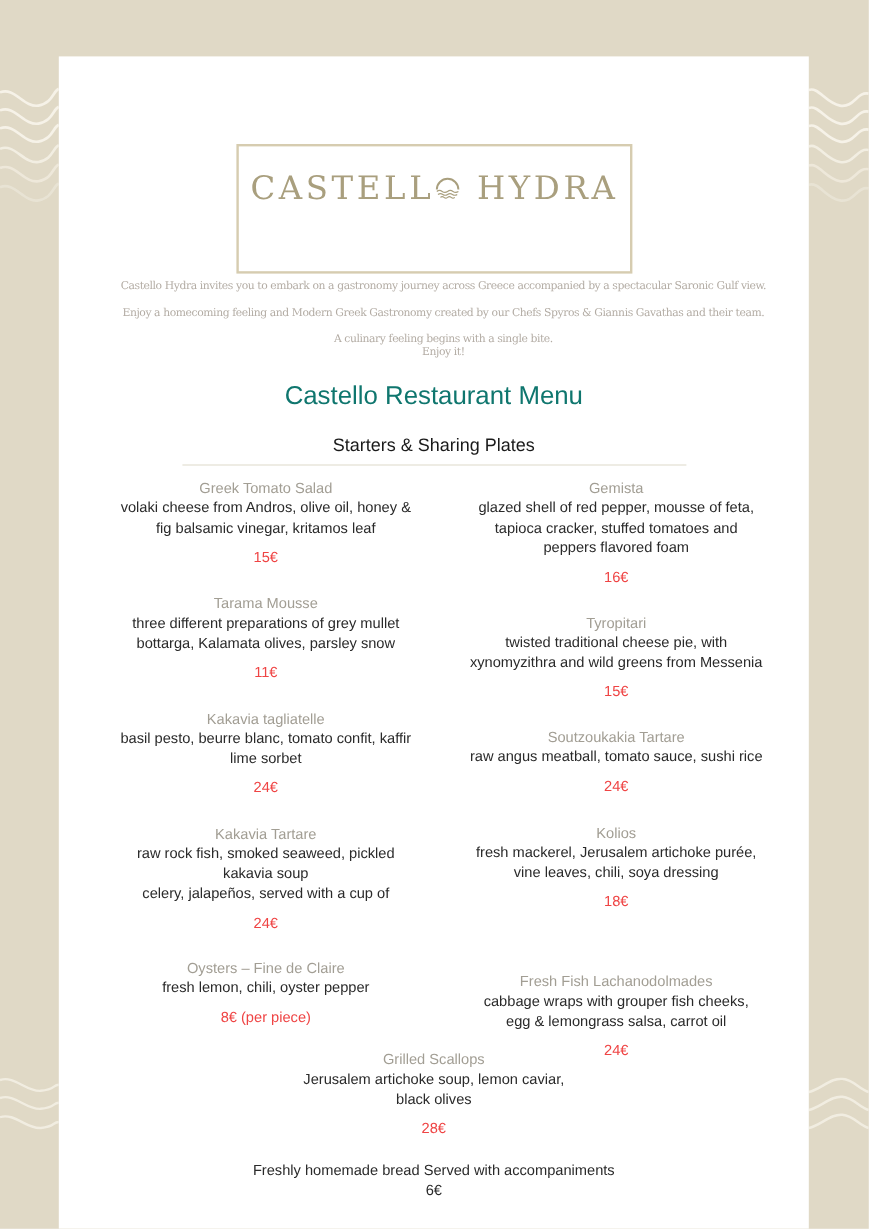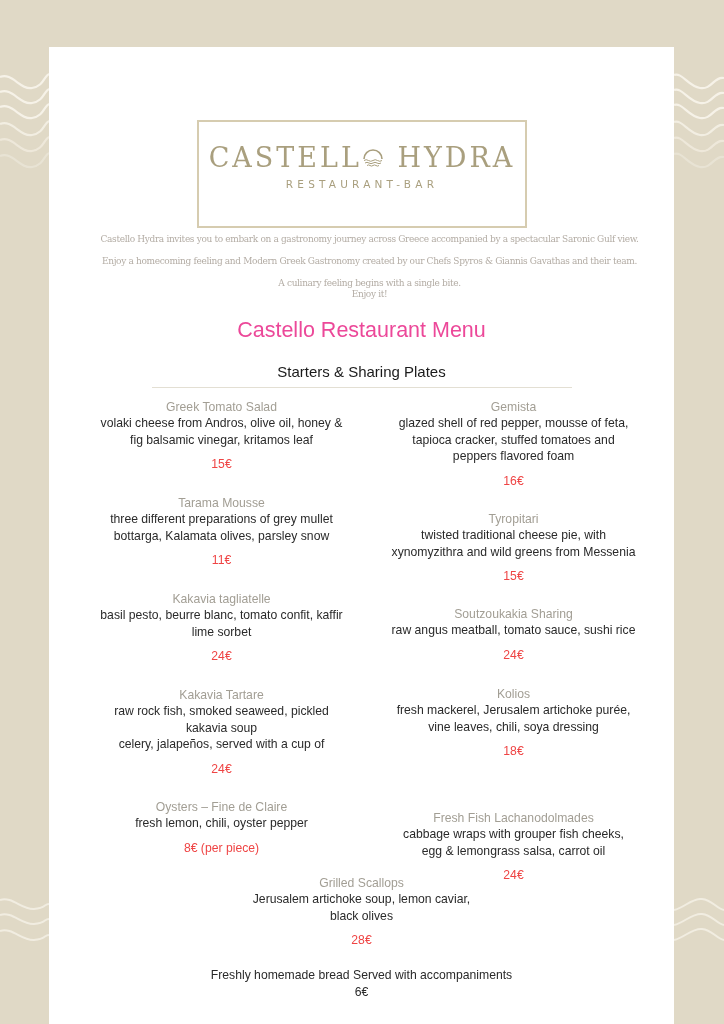--- a/index.html
+++ b/index.html
@@ -35,21 +35,21 @@
       font-family: "DejaVu Sans", sans-serif; font-size: 10.5px; letter-spacing: 4.2px;
       color: #a99f7e;
     }
     .intro {
       position: absolute; left: 0; right: 0;
       text-align: center; font-family: "DejaVu Serif", serif;
       color: #b3aca4; font-size: 9px; letter-spacing: -0.35px; margin-left: 16px;
     }
     .title {
       position: absolute; left: 0; right: 0; top: 271px; text-align: center;
-      font-family: "Liberation Sans", sans-serif; font-size: 21.5px; color: #ec4899;
+      font-family: "Liberation Sans", sans-serif; font-size: 21.5px; color: #0f766e;
     }
     .section {
       position: absolute; left: 0; right: 0; top: 316px; text-align: center;
       font-family: "Liberation Sans", sans-serif; font-size: 15px; color: #1a1a1a;
     }
     .divider {
       position: absolute; left: 103px; width: 420px; top: 340px; height: 1px; background: #e3dfd3;
     }
     .item {
       position: absolute; text-align: center;
@@ -116,21 +116,20 @@
 
   <div class="logo">
     <div class="logo-title"><span>CASTELL</span><span class="logo-o"><svg width="22" height="20" viewBox="0 0 22 20">
             <g fill="none" stroke="#a99f7e" stroke-width="1.6">
               <path d="M2 11 A9 9 0 0 1 20 11"></path>
               <path d="M2 12.5 q2.2 -1.6 4.5 0 t4.5 0 t4.5 0 t4.5 0" stroke-width="1"></path>
               <path d="M3 15 q2 -1.4 4 0 t4 0 t4 0 t4 0" stroke-width="1"></path>
               <path d="M5 17.5 q1.5 -1.2 3 0 t3 0 t3 0 t3 0" stroke-width="1"></path>
             </g>
           </svg></span> <span>HYDRA</span></div>
-    <div class="logo-sub">RESTAURANT-BAR</div>
   </div>
 
   <div class="intro" style="top:187px;">Castello Hydra invites you to embark on a gastronomy journey across Greece accompanied by a spectacular Saronic Gulf view.</div>
   <div class="intro" style="top:209px;">Enjoy a homecoming feeling and Modern Greek Gastronomy created by our Chefs Spyros &amp; Giannis Gavathas and their team.</div>
   <div class="intro" style="top:231px;">A culinary feeling begins with a single bite.</div>
   <div class="intro" style="top:242px;">Enjoy it!</div>
 
   <div class="title">Castello Restaurant Menu</div>
   <div class="section">Starters &amp; Sharing Plates</div>
   <div class="divider"></div>
@@ -187,21 +186,21 @@
   </div>
   <div class="item col-r" style="top:464px;">
     <div class="name">Tyropitari</div>
     <div class="desc">
         <div>twisted traditional cheese pie, with</div>
         <div>xynomyzithra and wild greens from Messenia</div>
       </div>
     <div class="price">15€</div>
   </div>
   <div class="item col-r" style="top:559px;">
-    <div class="name">Soutzoukakia Sharing</div>
+    <div class="name">Soutzoukakia Tartare</div>
     <div class="desc">
         <div>raw angus meatball, tomato sauce, sushi rice</div>
       </div>
     <div class="price">24€</div>
   </div>
   <div class="item col-r" style="top:639px;">
     <div class="name">Kolios</div>
     <div class="desc">
         <div>fresh mackerel, Jerusalem artichoke purée,</div>
         <div>vine leaves, chili, soya dressing</div>

